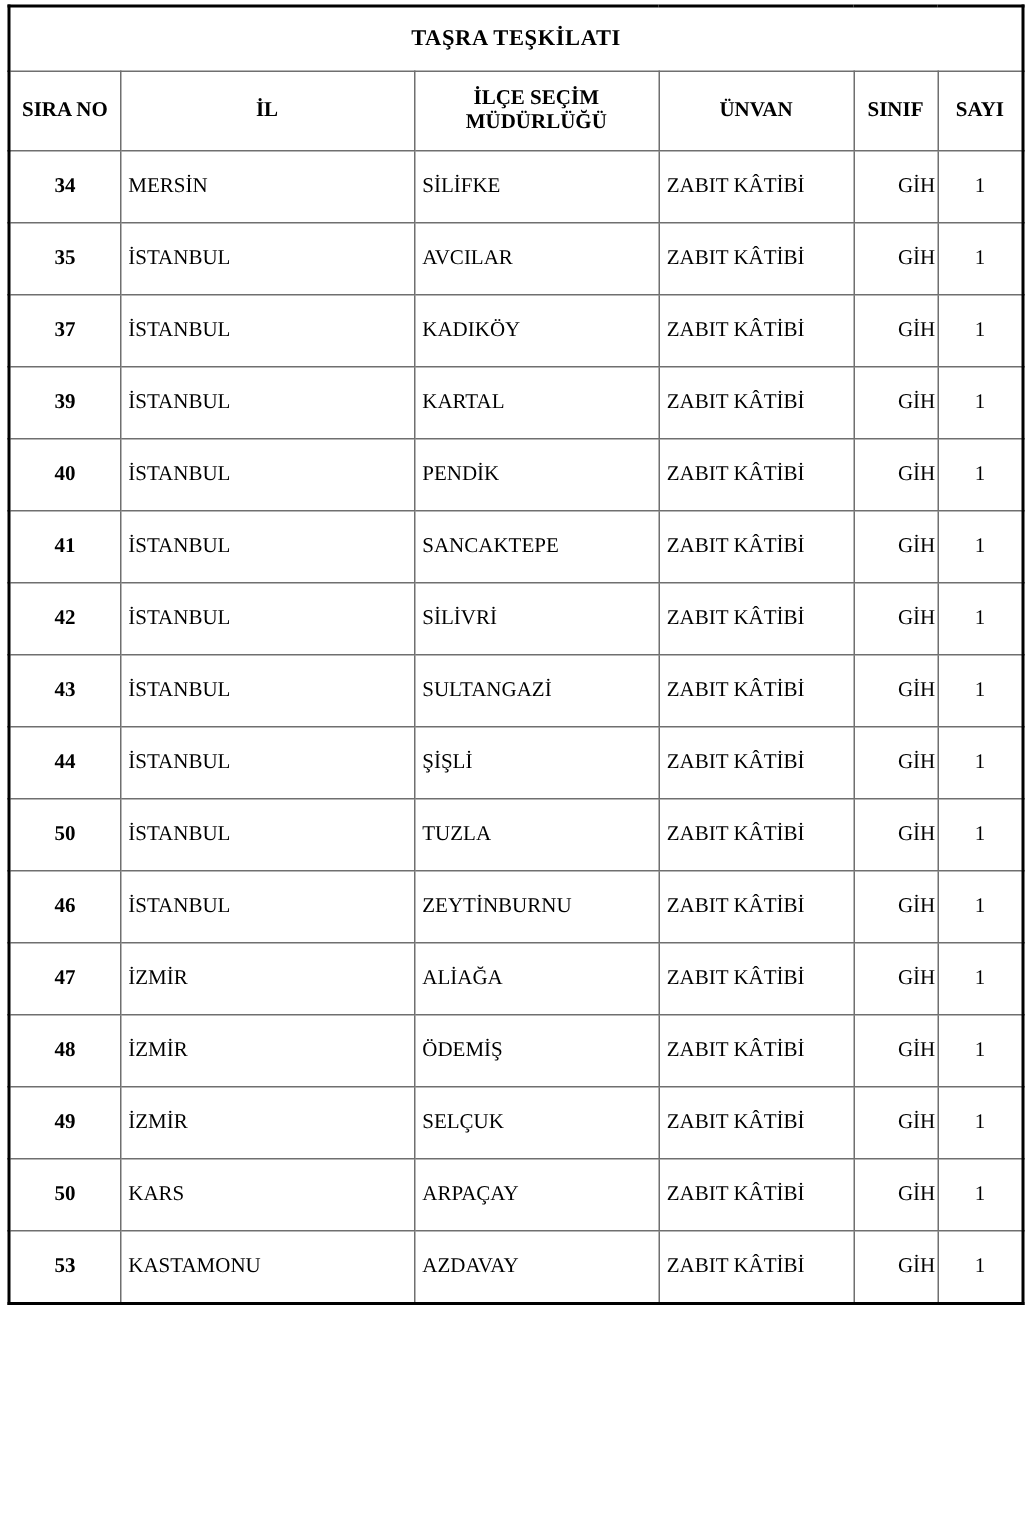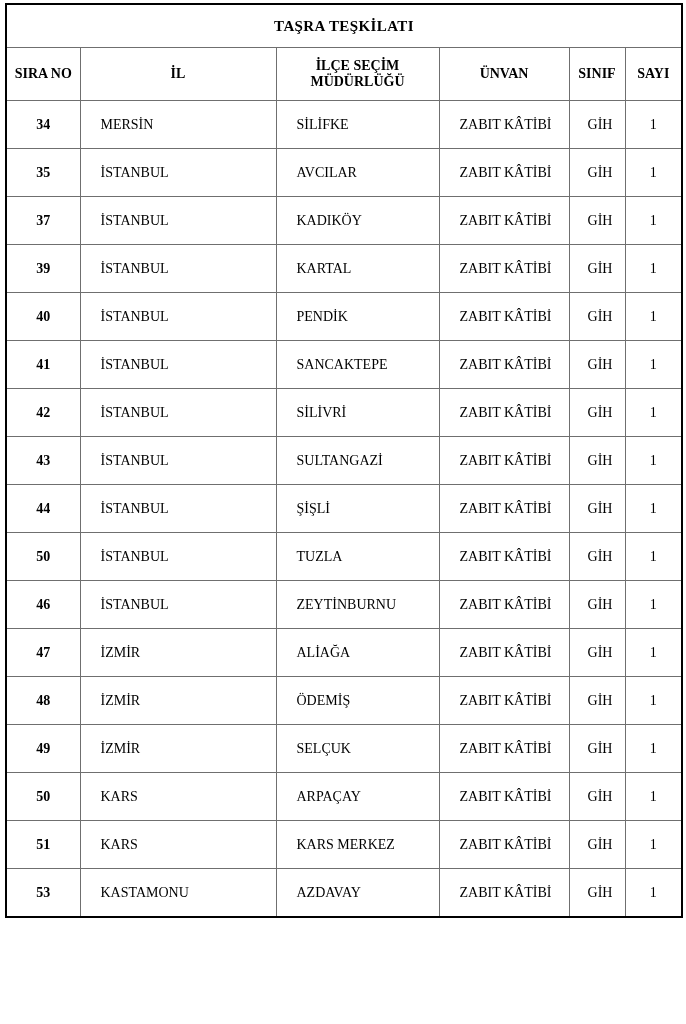--- a/index.html
+++ b/index.html
@@ -50,22 +50,22 @@
     line-height: 1.15;
     padding: 2px 3px;
   }
   tbody td {
     height: 45px;
     font-size: 14px;
     font-weight: normal;
   }
   
   td.c0 { text-align: center; font-weight: bold; }
-  td.c1, td.c2, td.c3 { text-align: left; padding-left: 20px; }
-  td.c4 { text-align: center; padding-left: 7px; }
+  td.c1, td.c2, td.c3 { text-align: left; padding-left: 5px; }
+  td.c4 { text-align: right; padding-left: 7px; }
   td.c5 { text-align: center; }
 </style>
 </head>
 <body>
 
 <div class="page">
   <table class="roster">
     <colgroup>
       <col style="width:74px">
       <col style="width:196px">
@@ -202,28 +202,20 @@
         </tr>
         <tr>
           <td class="c0">50</td>
           <td class="c1">KARS</td>
           <td class="c2">ARPAÇAY</td>
           <td class="c3">ZABIT KÂTİBİ</td>
           <td class="c4">GİH</td>
           <td class="c5">1</td>
         </tr>
         <tr>
-          <td class="c0">51</td>
-          <td class="c1">KARS</td>
-          <td class="c2">KARS MERKEZ</td>
-          <td class="c3">ZABIT KÂTİBİ</td>
-          <td class="c4">GİH</td>
-          <td class="c5">1</td>
-        </tr>
-        <tr>
           <td class="c0">53</td>
           <td class="c1">KASTAMONU</td>
           <td class="c2">AZDAVAY</td>
           <td class="c3">ZABIT KÂTİBİ</td>
           <td class="c4">GİH</td>
           <td class="c5">1</td>
         </tr>
       </tbody>
   </table>
 </div>

